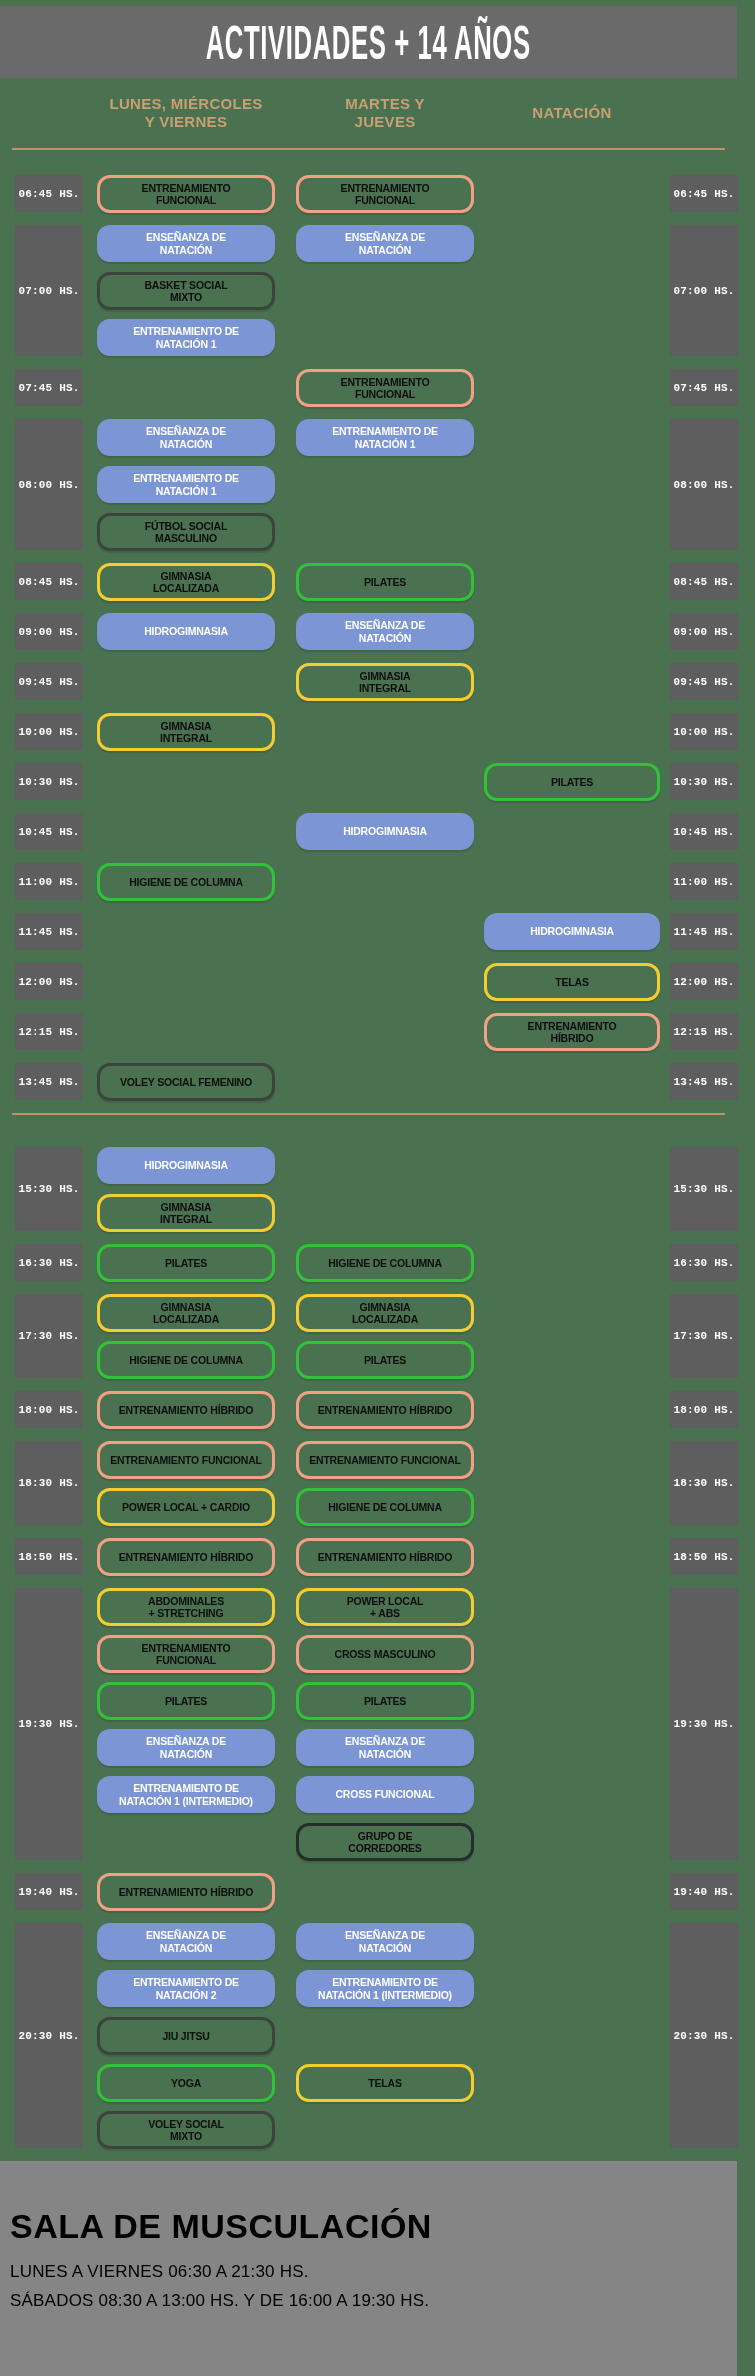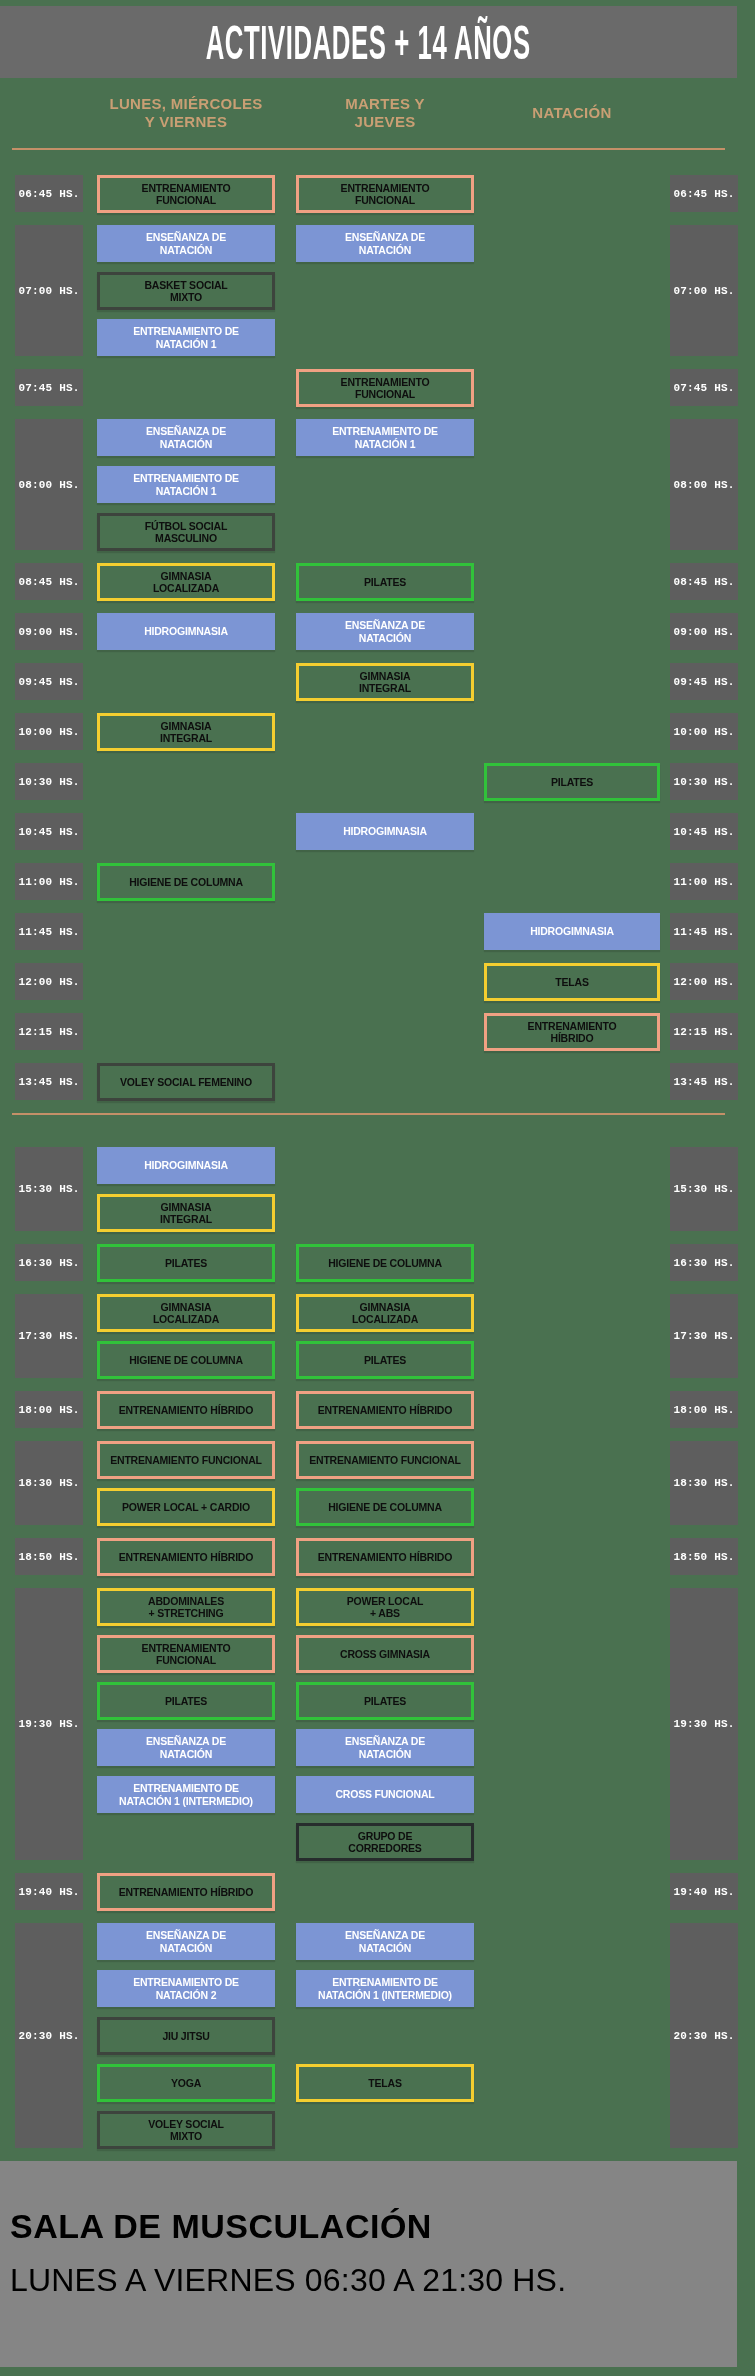--- a/index.html
+++ b/index.html
@@ -38,33 +38,33 @@
   .ccell { width: 178px; flex: none; display: flex; flex-direction: column; gap: 10px; }
   .ccell.c1 { margin-left: 14px; }
   .ccell.c2 { margin-left: 21px; }
   .ccell.c3 { margin-left: 10px; width: 176px; }
 
   .slot { height: 37px; flex: none; display: flex; }
   .slot.empty { visibility: hidden; }
   .block { flex: 1; display: flex; align-items: center; justify-content: center; text-align: center;
            font-weight: bold; font-size: 10.5px; line-height: 1.18; letter-spacing: -0.2px;
            color: #0e0e0e; white-space: pre-line; box-sizing: border-box; padding: 16px 4px;
-           box-shadow: 0 2px 1px rgba(0,0,0,0.12); }
+           box-shadow: 0 2px 1px rgba(0,0,0,0.12); border-radius: 13px; }
   .block.blue   { background: var(--c-blue, #7C95D4); color: #ffffff; }
   .block.orange { border: 3px solid var(--c-orange, #F0A183); }
   .block.yellow { border: 3px solid var(--c-yellow, #F4CE30); }
   .block.green  { border: 3px solid var(--c-green, #31C23A); }
   .block.dark   { border: 3px solid var(--c-dark, #3D443D); }
   .block.black  { border: 3px solid var(--c-black, #272D2D); }
 
   
   .footer { background: var(--c-band_bottom, #858585); color: #000000; text-align: left;
             padding: 46px 10px 68px; margin-top: 8px; }
   .footer-title { font-size: 34px; font-weight: bold; letter-spacing: 0.5px; margin-bottom: 16px; }
-  .footer-line { font-size: 32px; letter-spacing: 0.2px; margin-top: 9px; }
+  .footer-line { font-size: 17px; letter-spacing: 0.2px; margin-top: 9px; }
 </style>
 </head>
 <body>
 
 <div class="poster">
 
   <header class="top-band">
     <div class="page-title">ACTIVIDADES + 14 AÑOS</div>
   </header>
 
@@ -424,21 +424,21 @@
               <div class="block blue">ENTRENAMIENTO DE
 NATACIÓN 1 (INTERMEDIO)</div>
             </div>
           </div>
           <div class="ccell c2">
             <div class="slot">
               <div class="block yellow">POWER LOCAL
 + ABS</div>
             </div>
             <div class="slot">
-              <div class="block orange">CROSS GIMNASIA</div>
+              <div class="block orange">CROSS MASCULINO</div>
             </div>
             <div class="slot">
               <div class="block green">PILATES</div>
             </div>
             <div class="slot">
               <div class="block blue">ENSEÑANZA DE
 NATACIÓN</div>
             </div>
             <div class="slot">
               <div class="block blue">CROSS FUNCIONAL</div>
@@ -500,15 +500,16 @@
           </div>
           <div class="ccell c3"></div>
           <div class="tcell right">20:30 HS.</div>
         </div>
       </div>
     </div>
 
   <footer class="footer">
     <div class="footer-title">SALA DE MUSCULACIÓN</div>
     <div class="footer-line">LUNES A VIERNES 06:30 A 21:30 HS.</div>
+    <div class="footer-line">SÁBADOS 08:30 A 13:00 HS. Y DE 16:00 A 19:30 HS.</div>
   </footer>
 
 </div>
 
 </body></html>

